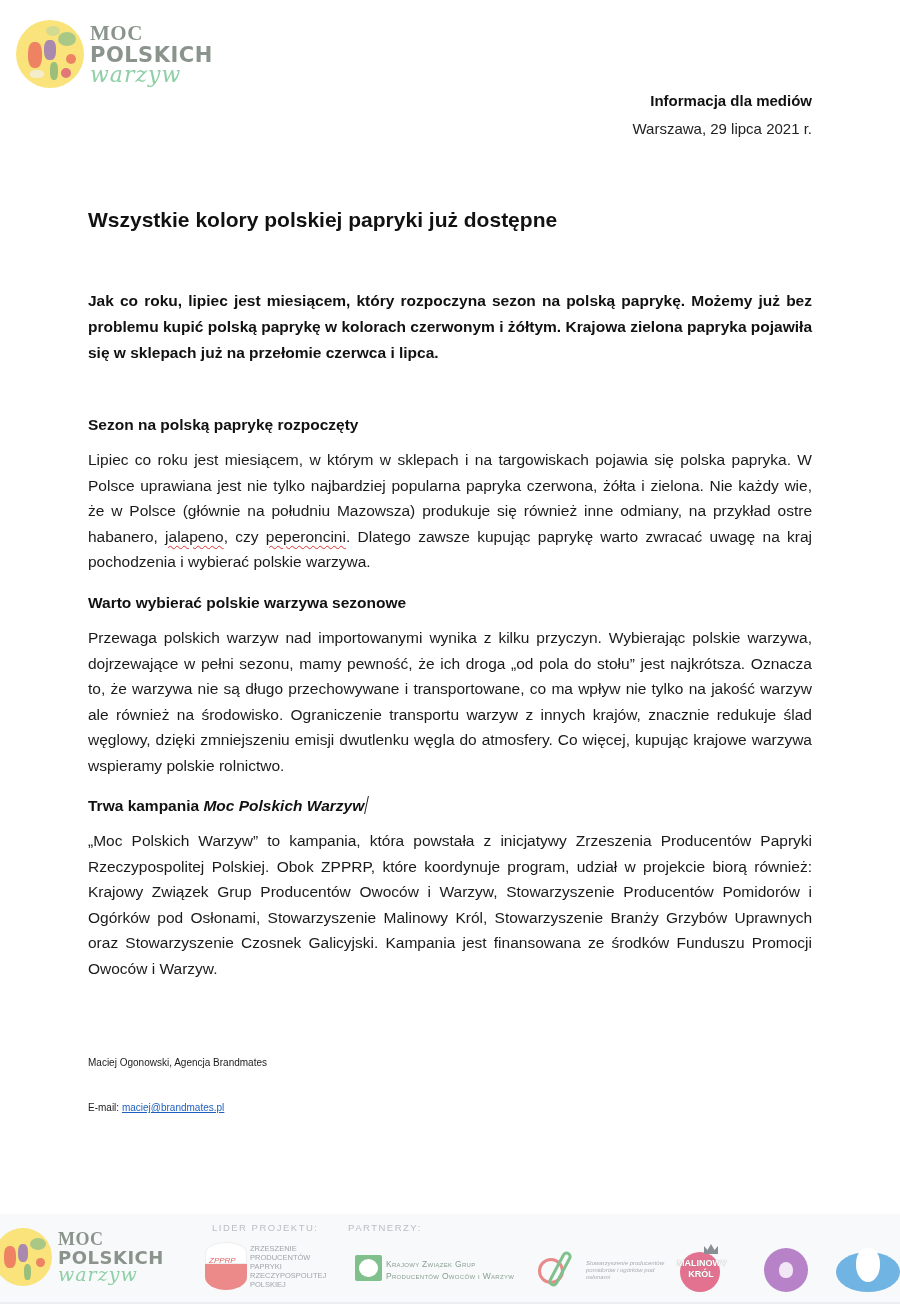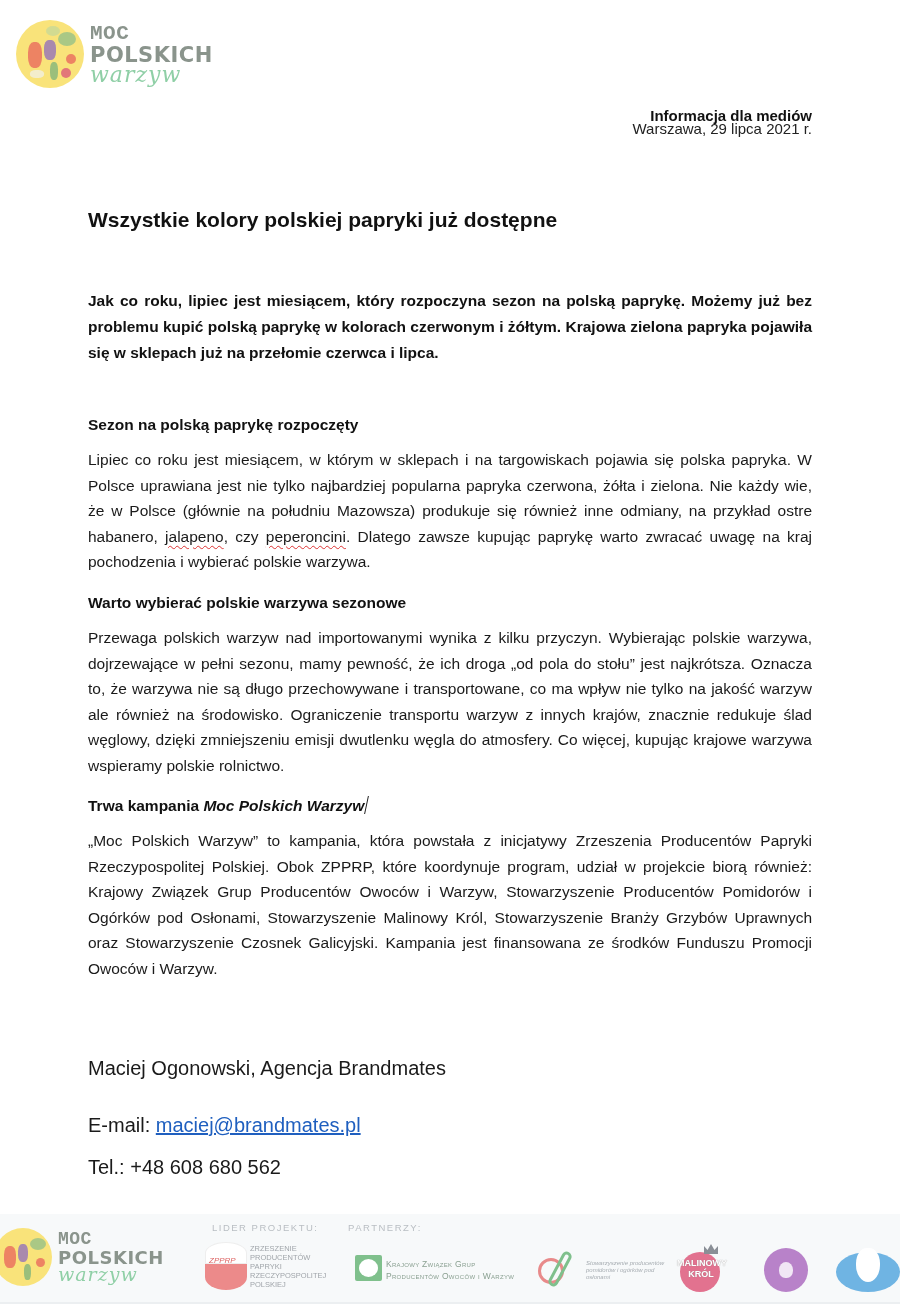--- a/index.html
+++ b/index.html
@@ -4,36 +4,36 @@
   <style>
     * { box-sizing: border-box; margin: 0; padding: 0; }
     html, body { width: 900px; height: 1309px; background: #ffffff; overflow: hidden; }
     body { position: relative; font-family: "Liberation Sans", sans-serif; color: #111; }
 
     
     .logo { position: absolute; left: 16px; top: 20px; display: flex; align-items: center; }
     .logo-circle { width: 68px; height: 68px; border-radius: 50%; background: #f9e37a; position: relative; overflow: hidden; }
     .veg { position: absolute; border-radius: 40%; opacity: 0.75; }
     .logo-text { margin-left: 6px; line-height: 1; }
-    .logo-moc { font-family: Liberation Mono, monospace; font-weight: bold; font-size: 21px; color: #8a948c; letter-spacing: 0.5px; }
+    .logo-moc { font-family: Liberation Serif, serif; font-weight: bold; font-size: 21px; color: #8a948c; letter-spacing: 0.5px; }
     .logo-polskich { font-family: "DejaVu Sans", sans-serif; font-weight: bold; font-size: 21px; color: #8a948c; letter-spacing: 0.5px; margin-top: 1px; }
     .logo-warzyw { font-family: "DejaVu Serif", serif; font-style: italic; font-size: 22px; color: #8fcfa6; margin-top: -2px; letter-spacing: 1px; }
 
-    .media-info { position: absolute; right: 88px; top: 107px; font-weight: bold; font-size: 15px; }
+    .media-info { position: absolute; right: 88px; top: 92px; font-weight: bold; font-size: 15px; }
     .date-line { position: absolute; right: 88px; top: 120px; font-size: 15px; color: #222; }
 
     .title { position: absolute; left: 88px; top: 208px; font-size: 21px; font-weight: bold; color: #111; }
 
     .content { position: absolute; left: 88px; width: 724px; }
     .lead { top: 288px; font-weight: bold; font-size: 15.5px; line-height: 26px; text-align: justify; }
     .h2 { font-weight: bold; font-size: 15.5px; }
     .para { font-size: 15.5px; line-height: 25.5px; text-align: justify; color: #1a1a1a; }
     .squiggle { text-decoration: underline wavy #d33; text-decoration-thickness: 1px; text-underline-offset: 3px; }
     .cursor { display: inline-block; width: 1px; height: 18px; background: #222; vertical-align: -3px; margin-left: 2px; transform: skewX(-12deg); }
-    .contact { font-size: 20px; color: #1a1a1a; }
+    .contact { font-size: 10px; color: #1a1a1a; }
     .email-link { color: #1f5fbf; text-decoration: underline; }
 
     
     .footer { position: absolute; left: 0; top: 1214px; width: 900px; height: 90px; background: #f7f9fa; border-bottom: 2px solid #eceff1; }
     .f-logo { position: absolute; left: -6px; top: 14px; display: flex; align-items: center; }
     .f-logo .logo-circle { width: 58px; height: 58px; }
     .f-logo .logo-moc, .f-logo .logo-polskich { font-size: 18px; }
     .f-logo .logo-warzyw { font-size: 19px; }
     .f-label { position: absolute; top: 8px; font-size: 9.5px; letter-spacing: 1.5px; color: #b9bec3; }
     .zpprp { position: absolute; left: 205px; top: 28px; width: 42px; height: 50px; }
@@ -94,21 +94,20 @@
 </div>
 
 <div class="content" style="top:796px;">
   <div class="h2"><span>Trwa kampania </span><i>Moc Polskich Warzyw</i><span class="cursor"></span></div>
   <p class="para" style="margin-top:13px;">„Moc Polskich Warzyw” to kampania, która powstała z inicjatywy Zrzeszenia Producentów Papryki Rzeczypospolitej Polskiej. Obok ZPPRP, które koordynuje program, udział w projekcie biorą również: Krajowy Związek Grup Producentów Owoców i Warzyw, Stowarzyszenie Producentów Pomidorów i Ogórków pod Osłonami, Stowarzyszenie Malinowy Król, Stowarzyszenie Branży Grzybów Uprawnych oraz Stowarzyszenie Czosnek Galicyjski. Kampania jest finansowana ze środków Funduszu Promocji Owoców i Warzyw.</p>
 </div>
 
 <div class="content" style="top:1037px;">
   <div class="contact" style="margin-top:20px;">Maciej Ogonowski, Agencja Brandmates</div>
   <div class="contact" style="margin-top:34px;"><span>E-mail: </span><a class="email-link">maciej@brandmates.pl</a></div>
-  <div class="contact" style="margin-top:19px;">Tel.: +48 608 680 562</div>
 </div>
 
 <div class="footer">
   <div class="logo f-logo">
     <div class="logo-circle">
       <div class="veg" style="left:10px;top:18px;width:12px;height:22px;background:#e8635c;"></div>
       <div class="veg" style="left:24px;top:16px;width:10px;height:18px;background:#8e6bbf;"></div>
       <div class="veg" style="left:36px;top:10px;width:16px;height:12px;background:#8fbf8a;border-radius:50%;"></div>
       <div class="veg" style="left:30px;top:36px;width:7px;height:16px;background:#7bb37c;"></div>
       <div class="veg" style="left:42px;top:30px;width:9px;height:9px;background:#e8635c;border-radius:50%;"></div>

